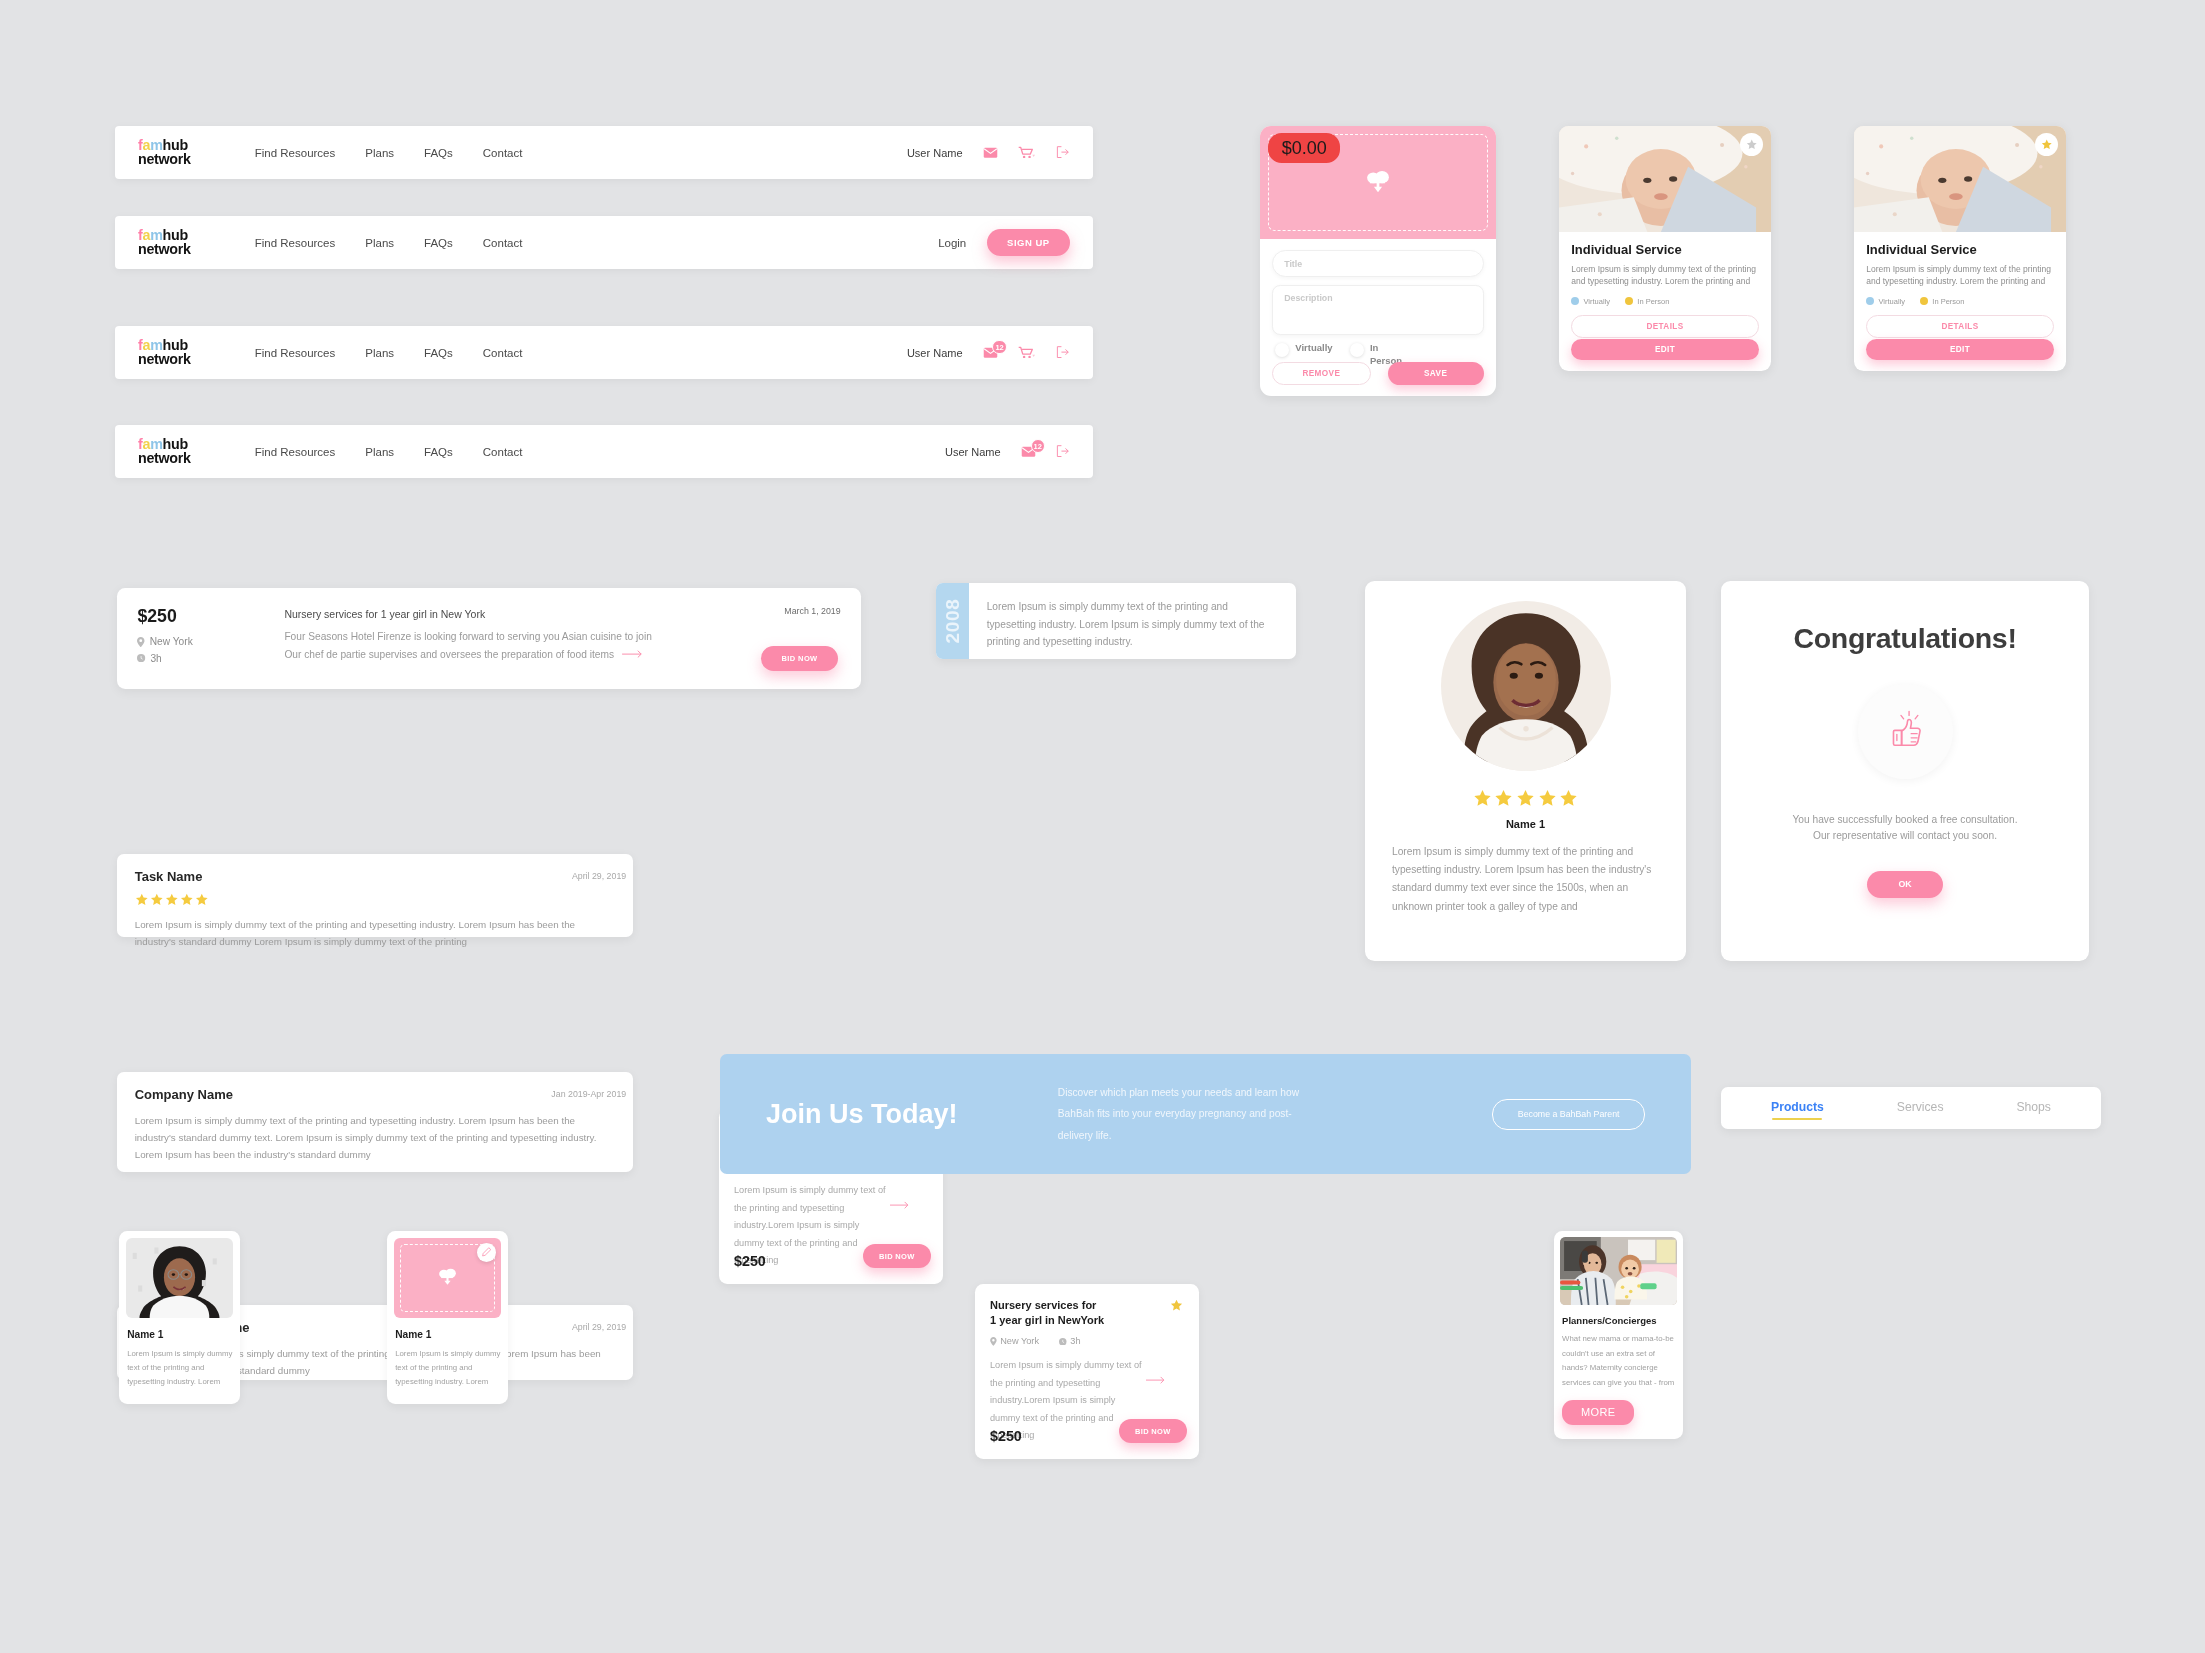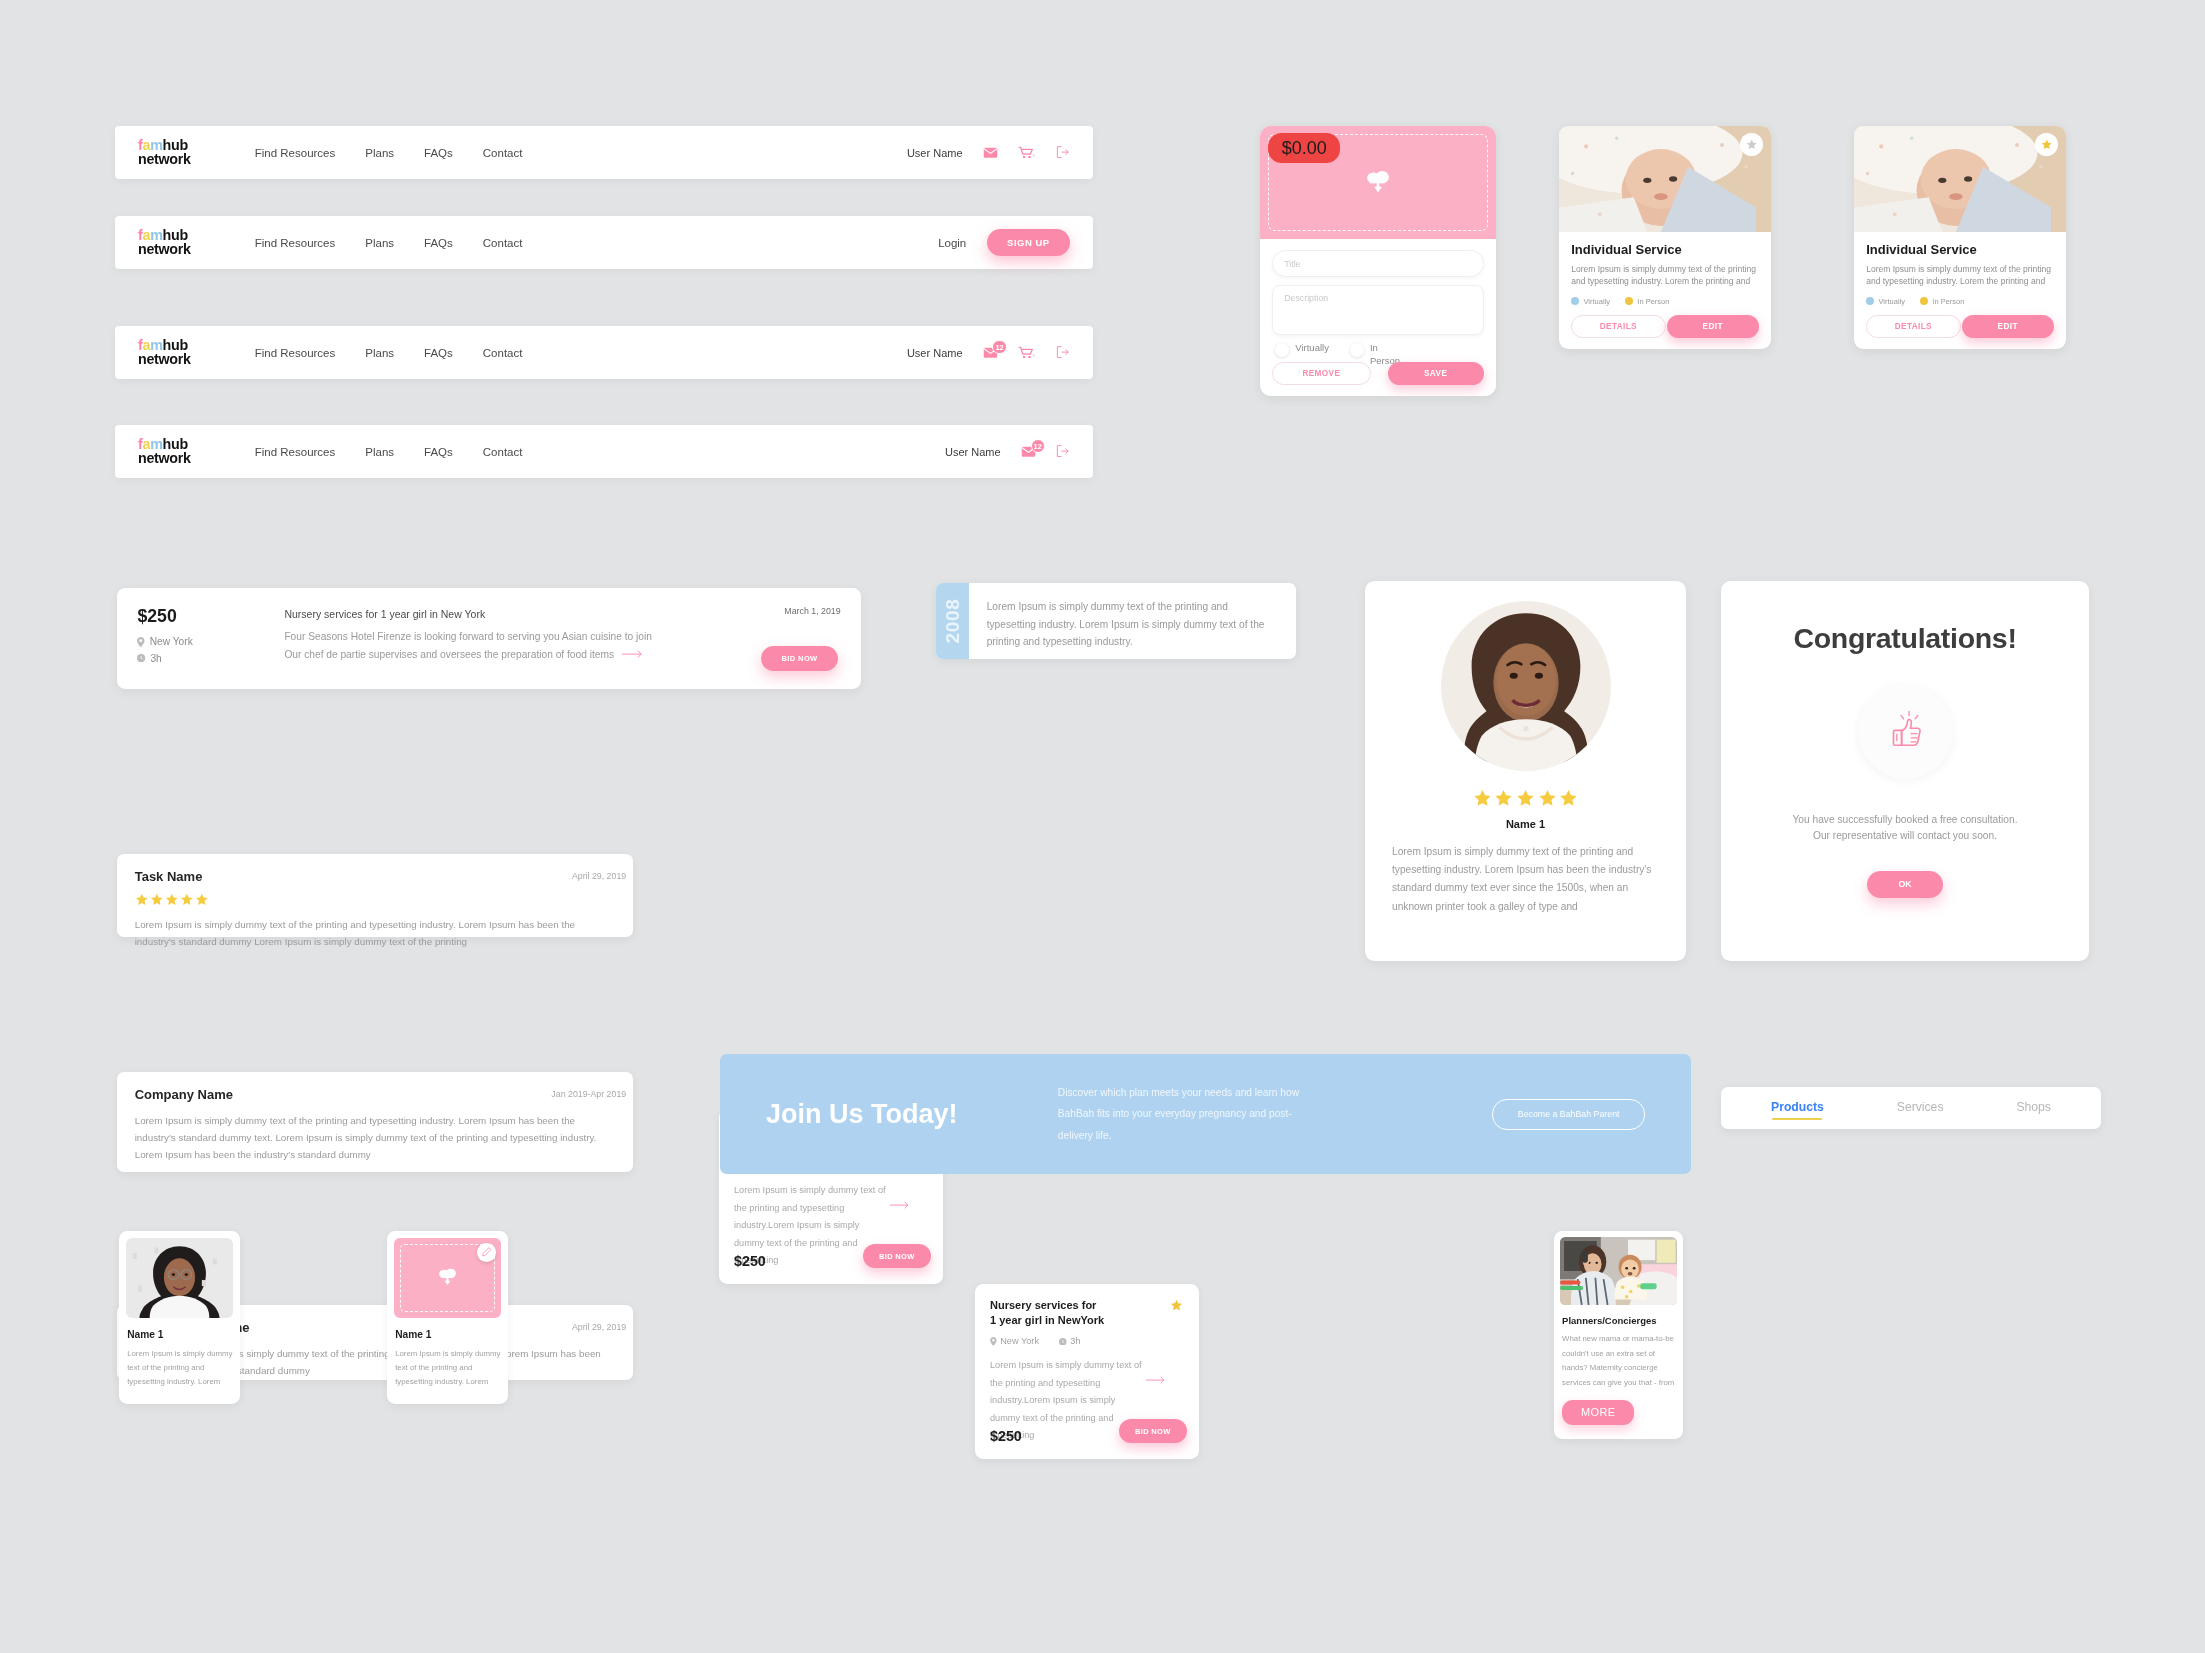--- a/index.html
+++ b/index.html
@@ -55,21 +55,21 @@
   .dashed-in {
     position: absolute; inset: 8.2px; border: 1.4px dashed rgba(255,255,255,.95);
     border-radius: 6.8px;
   }
   .price-pill {
     position: absolute; left: 8.2px; top: 6.8px; z-index:3;
     background: #ef4444; border-radius: 13.6px; padding: 4.8px 13.6px;
     font-size: 18px; font-weight: 500; color: #1b1b1b;
   }
   .cloud { position: relative; z-index: 2; }
-  .form-body { padding: 11px 12.2px 9.5px; }
+  .form-body { padding: 11px 12.2px 9.5px; font-weight: bold; }
   .field {
     border: 0.7px solid #efefef; border-radius: 15px; background: #fff;
     padding: 7.5px 11px; font-size: 8.8px; color: #c9c9c9; margin-bottom: 7.5px;
     box-shadow: 0 1.4px 4.1px rgba(0,0,0,0.04);
   }
   .field.area { height: 50px; border-radius: 8.2px; }
   .radio-row { display: flex; gap: 17.7px; padding: 0 2.7px; }
   .radio-item { display: flex; align-items: flex-start; gap: 6.1px; width: 57px; }
   .radio-dot {
     width: 14.3px; height: 14.3px; border-radius: 50%; background: #fff;
@@ -97,21 +97,21 @@
     position: absolute; top: 6.8px; right: 8.2px; width: 23px; height: 23px;
     background: #fff; border-radius: 50%; display: flex; align-items: center;
     justify-content: center; cursor: pointer;
   }
   .svc-body { padding: 9.5px 12.2px 11px; }
   .svc-title { font-size: 13px; font-weight: 700; color: #1c1c1c; margin-bottom: 6.1px; }
   .svc-desc { font-size: 8.5px; color: #8e8e8e; line-height: 1.48; }
   .mode-row { display: flex; gap: 15px; margin: 8.8px 0 9.5px; }
   .mode { display: flex; align-items: center; gap: 4.1px; font-size: 7.5px; color: #9a9a9a; }
   .dot { width: 8.2px; height: 8.2px; border-radius: 50%; flex: none; }
-  .svc-btns { display: flex; gap: 1px; }
+  .svc-btns { display: flex; gap: 1px; flex-direction: column; }
 
   
   .listing {
     width: 744px; border-radius: 8.2px; background: #fff;
     box-shadow: 0 2.7px 11px rgba(0,0,0,0.06); padding: 17.7px 20.4px 20.4px;
     display: flex; position: relative;
   }
   .lst-left { width: 147px; }
   .lst-price { font-size: 17.7px; font-weight: 700; color: #1b1b1b; margin-bottom: 9.5px; }
   .lst-meta { display: flex; align-items: center; gap: 4.8px; font-size: 10.2px; color: #8b8b8b; margin-bottom: 5.4px; }

